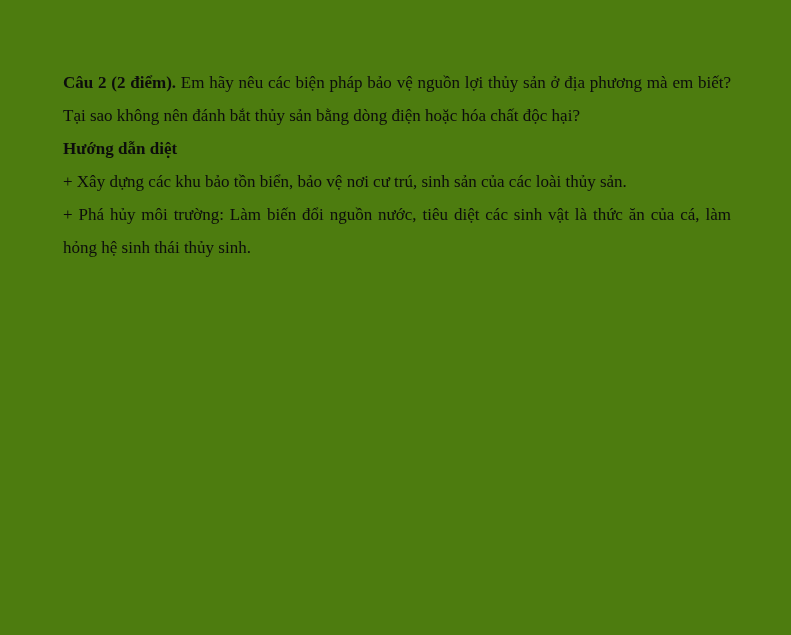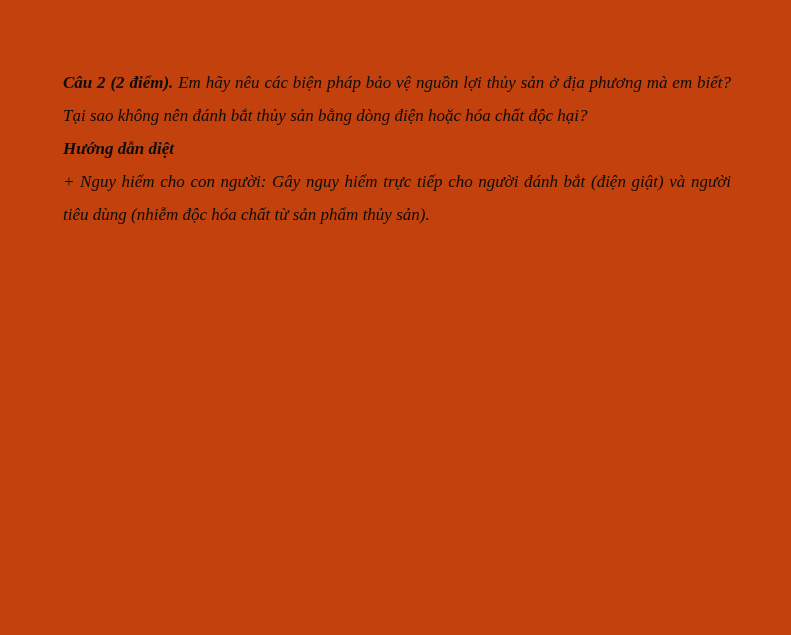--- a/index.html
+++ b/index.html
@@ -4,23 +4,22 @@
 <style>
   html, body {
     margin: 0;
     padding: 0;
     background: #ffffff;
   }
   .page {
     position: relative;
     width: 791px;
     height: 635px;
-    background: #c2410c;
+    background: #4d7c0f;
     overflow: hidden;
-    font-style: italic;
   }
   .content {
     position: absolute;
     left: 63px;
     top: 66px;
     width: 668px;
     font-family: "Liberation Serif", "DejaVu Serif", serif;
     font-size: 17px;
     line-height: 33px;
     color: #0c0c0c;
@@ -41,16 +40,17 @@
 </head>
 <body>
 
 <div class="page">
   <div class="content">
 
     <p class="justify"><span class="bold">Câu 2 (2 điểm).</span><span> Em hãy nêu các biện pháp bảo vệ nguồn lợi thủy sản ở địa phương mà em biết? Tại sao không nên đánh bắt thủy sản bằng dòng điện hoặc hóa chất độc hại?</span></p>
 
     <p class="bold">Hướng dẫn diệt</p>
 
-    <p class="justify">+ Nguy hiểm cho con người: Gây nguy hiểm trực tiếp cho người đánh bắt (điện giật) và người tiêu dùng (nhiễm độc hóa chất từ sản phẩm thủy sản).</p>
+    <p class="justify">+ Xây dựng các khu bảo tồn biển, bảo vệ nơi cư trú, sinh sản của các loài thủy sản.</p>
+    <p class="justify">+ Phá hủy môi trường: Làm biến đổi nguồn nước, tiêu diệt các sinh vật là thức ăn của cá, làm hỏng hệ sinh thái thủy sinh.</p>
 
   </div>
 </div>
 
 </body></html>

